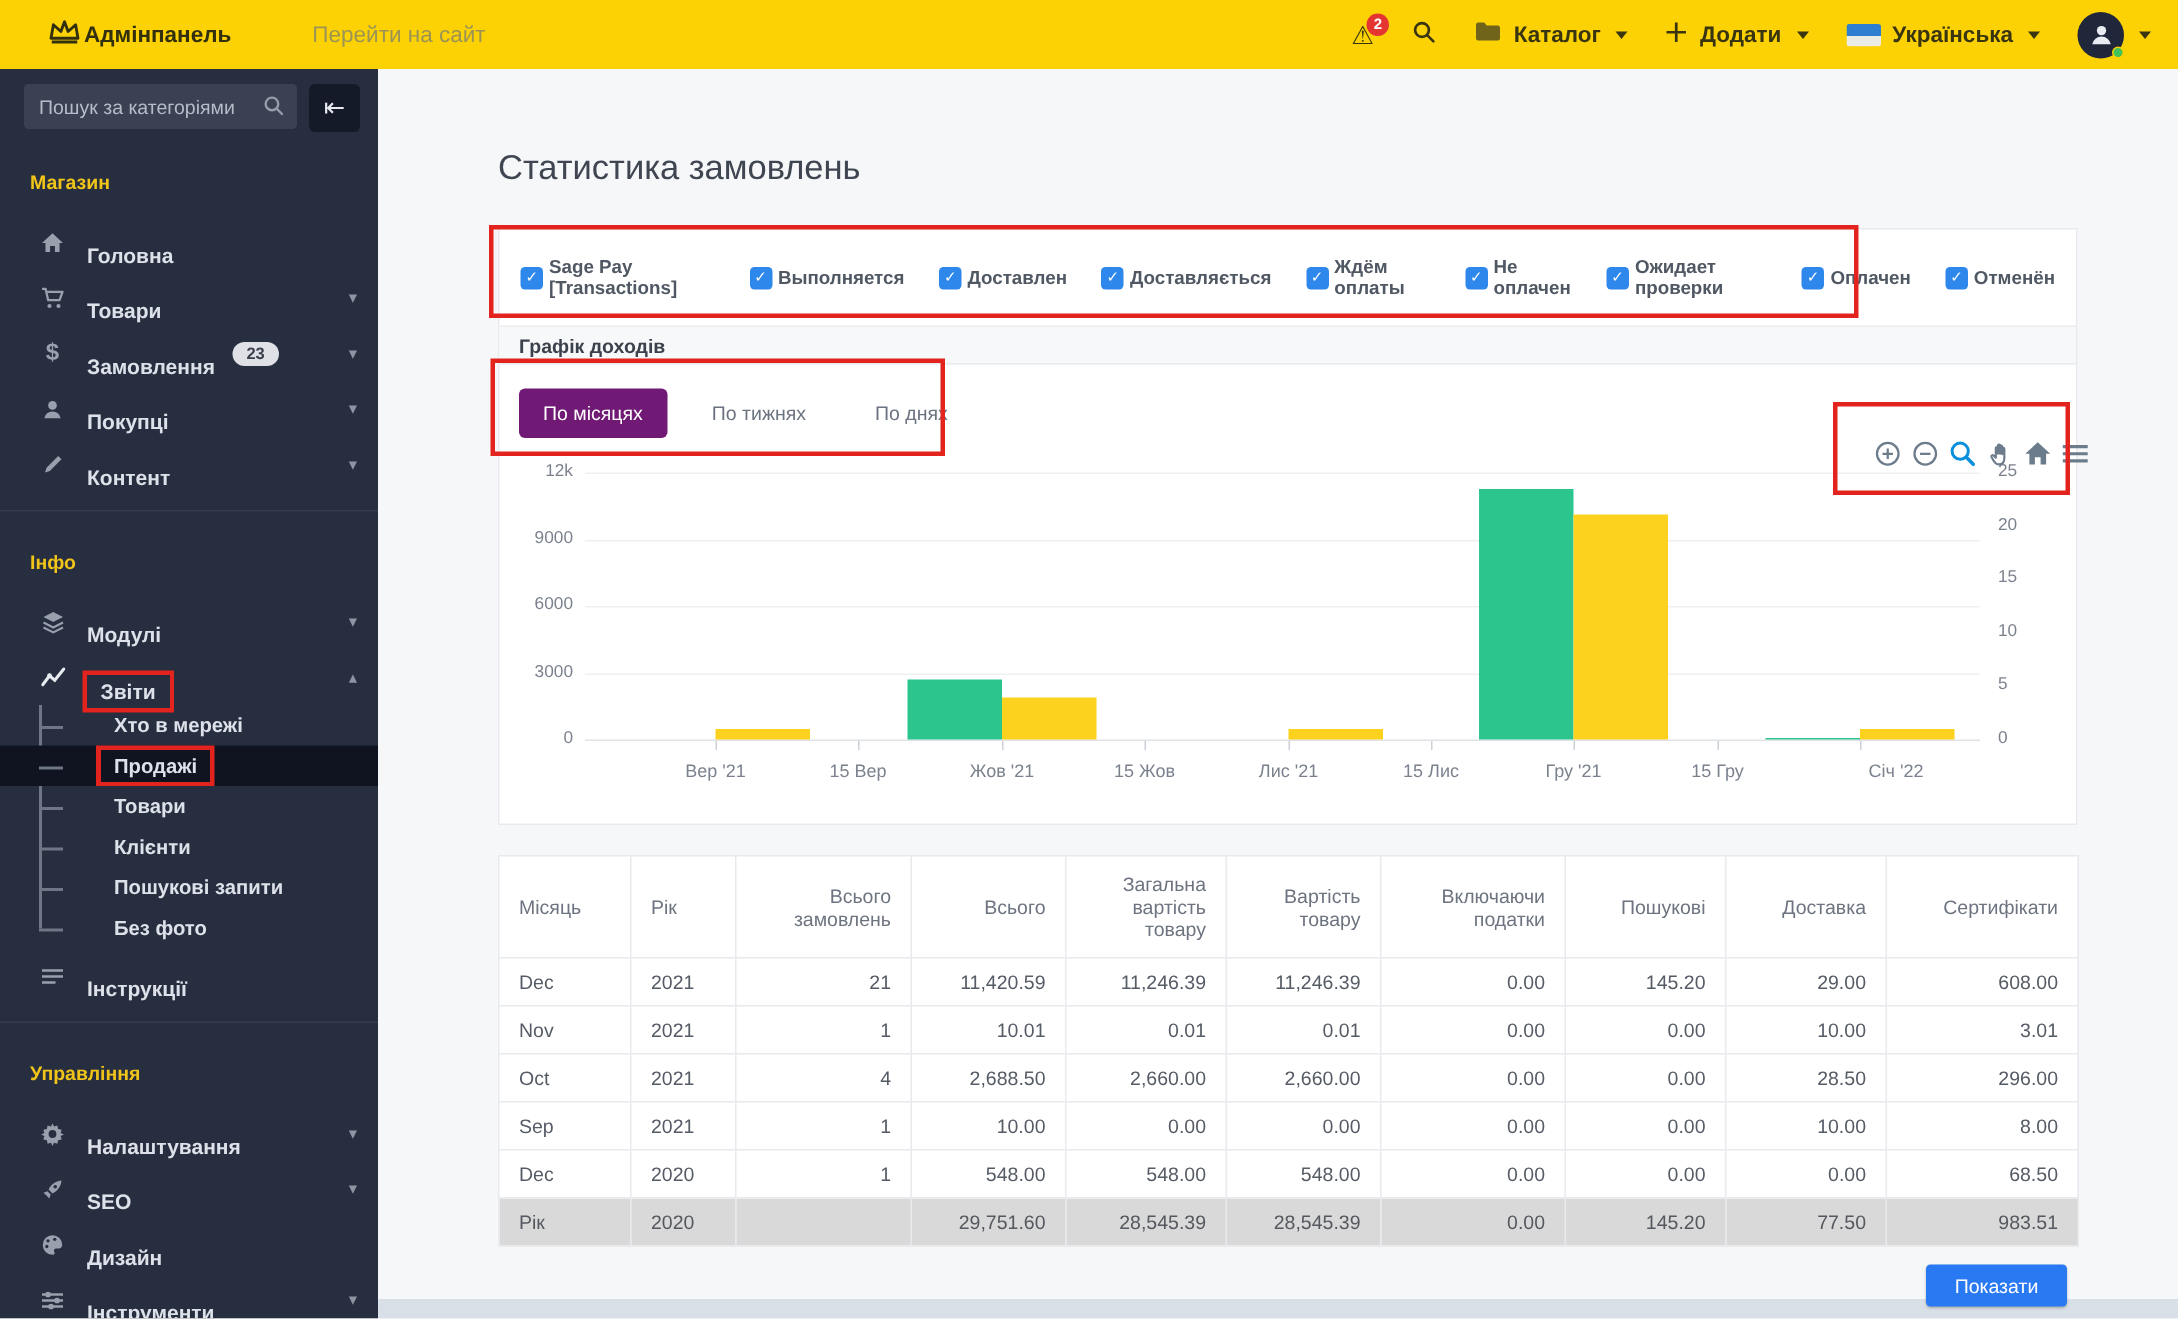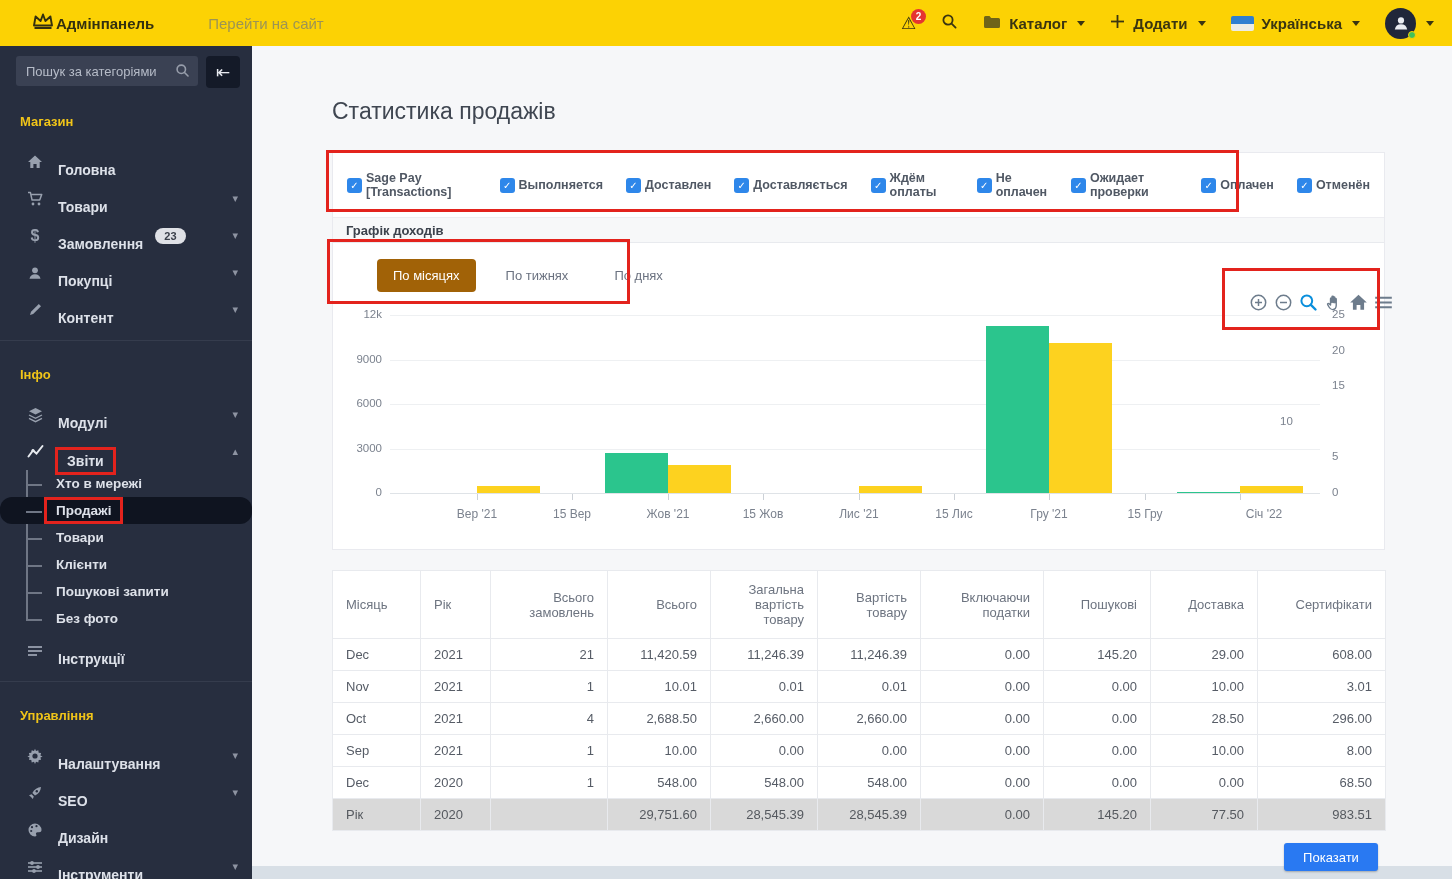--- a/index.html
+++ b/index.html
@@ -39,45 +39,45 @@
   .side-section-label { margin:26px 0 14px 20px; font-size:13px; font-weight:700; color:#f0c419; }
   .side-item { height:37px; display:flex; align-items:center; padding:0 14px 0 26px; cursor:pointer; color:#dde1e9; }
   .side-item .ico { width:18px; display:flex; justify-content:center; color:#98a0ae; font-size:15px; }
   .side-item .lbl { margin-left:14px; font-size:14px; font-weight:600;margin-top:16px; }
   .side-item .badge { margin-left:12px; background:#dfe1e6; color:#3a3f4a; font-size:11px; font-weight:700;
                       padding:2px 9px; border-radius:9px; }
   .side-item .caret { margin-left:auto; color:#8e94a2; font-size:11px; }
   .side-divider { border-top:1px solid #353c4d; margin:12px 0; }
   .submenu { position:relative; }
   .submenu .vline { position:absolute; left:26px; top:0; bottom:13px; width:2px; background:#6f7685; }
-  .sub-item { height:27px; display:flex; align-items:center; padding-left:56px; position:relative;
+  .sub-item { height:27px; display:flex; align-items:center; padding-left:76px; position:relative;
               color:#dde1e9; font-size:13.5px; font-weight:600; cursor:pointer; }
   .sub-item::before { content:""; position:absolute; left:26px; top:50%; width:16px; height:2px; background:#6f7685; }
-  .sub-item.active { background:#0f1420;border-radius:12px; }
+  .sub-item.active { background:#0f1420; }
   .ann-label { box-shadow:0 0 0 3px #e3231d; padding:3px 9px; margin:-3px -9px; display:inline-block; }
 
   
   .main { position:absolute; top:46px; left:252px; width:1200px; height:833px; background:#f6f7f9; }
   .page-title { position:absolute; left:80px; top:52px; font-size:23px; font-weight:400; color:#3f4651; }
   .panel { position:absolute; background:#fff; border:1px solid #e9eaef; }
   .panel-chart { left:80px; top:106px; width:1053px; height:398px; }
   .filters-row { position:absolute; left:0; top:0; right:0; height:64px; display:flex; align-items:center; padding:0 14px; gap:23px; }
   .filter-item { display:flex; align-items:center; gap:4px; cursor:pointer; }
   .cbx { width:15px; height:15px; background:#2e87ea; border-radius:3px; display:flex; align-items:center;
          justify-content:center; color:#fff; font-size:10px; font-weight:700; flex:0 0 auto; }
   .filter-item .flbl { font-size:12.5px; font-weight:700; color:#50586
 
 4; color:#505864; }
   .chart-strip { position:absolute; left:0; top:64px; right:0; height:26px; background:#f7f8f9;
                  border-top:1px solid #ededf1; border-bottom:1px solid #e8eaee; display:flex; align-items:center; }
   .chart-strip span { margin-left:13px; font-size:13px; font-weight:700; color:#3c424c; }
   .tabs-row { position:absolute; left:0; top:90px; height:64px; display:flex; align-items:center; padding-left:13px; gap:14px; }
   .tab-btn { border:none; background:transparent; font-family:inherit; font-size:13px; color:#6b7280;
              padding:9px 16px; cursor:pointer; }
-  .tab-btn.active { background:#a16207; color:#fff; border-radius:4px;margin-left:31px; }
+  .tab-btn.active { background:#701a75; color:#fff; border-radius:4px; }
 
   
   .chart-area { position:absolute; inset:0; pointer-events:none; }
   .gridline { position:absolute; height:1px; background:#eef0f2; }
   .gridline.base { background:#dfe3e7; }
   .ytick-l { position:absolute; width:44px; text-align:right; font-size:11.5px; color:#7b828e; }
   .ytick-r { position:absolute; font-size:11.5px; color:#7b828e; }
   .xtick { position:absolute; font-size:12px; color:#7b828e; transform:translateX(-50%); white-space:nowrap; }
   .xtickmark { position:absolute; width:1px; height:6px; background:#ccd1d7; }
   .bar { position:absolute; pointer-events:auto; }
@@ -331,21 +331,21 @@
             <circle cx="7" cy="12" r="1.9" fill="#98a0ae"></circle>
           </svg>
         </span>
         <span class="lbl">Інструменти</span>
         <span class="caret">▾</span>
       </div>
     </div>
 </div>
 
 <div class="main">
-  <h1 class="page-title">Статистика продажів</h1>
+  <h1 class="page-title">Статистика замовлень</h1>
 
   <div class="panel panel-chart">
     <div class="filters-row" id="filters-row">
         <label class="filter-item">
           <span class="cbx">✓</span>
           <span class="flbl">Sage Pay [Transactions]</span>
         </label>
         <label class="filter-item">
           <span class="cbx">✓</span>
           <span class="flbl">Выполняется</span>
@@ -396,21 +396,21 @@
       <div class="ytick-l" style="left: 86px; top: 307px;">9000</div>
       <div class="gridline" style="left: 138px; top: 358px; width: 930px;"></div>
       <div class="ytick-l" style="left: 86px; top: 351px;">6000</div>
       <div class="gridline" style="left: 138px; top: 403px; width: 930px;"></div>
       <div class="ytick-l" style="left: 86px; top: 396px;">3000</div>
       <div class="gridline base" style="left: 138px; top: 447px; width: 930px;"></div>
       <div class="ytick-l" style="left: 86px; top: 440px;">0</div>
       <div class="ytick-r" style="left: 1080px; top: 262px;">25</div>
       <div class="ytick-r" style="left: 1080px; top: 298px;">20</div>
       <div class="ytick-r" style="left: 1080px; top: 333px;">15</div>
-      <div class="ytick-r" style="left: 1028px; top: 369px;">10</div>
+      <div class="ytick-r" style="left: 1080px; top: 369px;">10</div>
       <div class="ytick-r" style="left: 1080px; top: 404px;">5</div>
       <div class="ytick-r" style="left: 1080px; top: 440px;">0</div>
       <div class="xtickmark" style="left: 225px; top: 448px;"></div>
       <div class="xtick" style="left: 225px; top: 461px;">Вер '21</div>
       <div class="xtickmark" style="left: 320px; top: 448px;"></div>
       <div class="xtick" style="left: 320px; top: 461px;">15 Вер</div>
       <div class="xtickmark" style="left: 416px; top: 448px;"></div>
       <div class="xtick" style="left: 416px; top: 461px;">Жов '21</div>
       <div class="xtickmark" style="left: 511px; top: 448px;"></div>
       <div class="xtick" style="left: 511px; top: 461px;">15 Жов</div>

